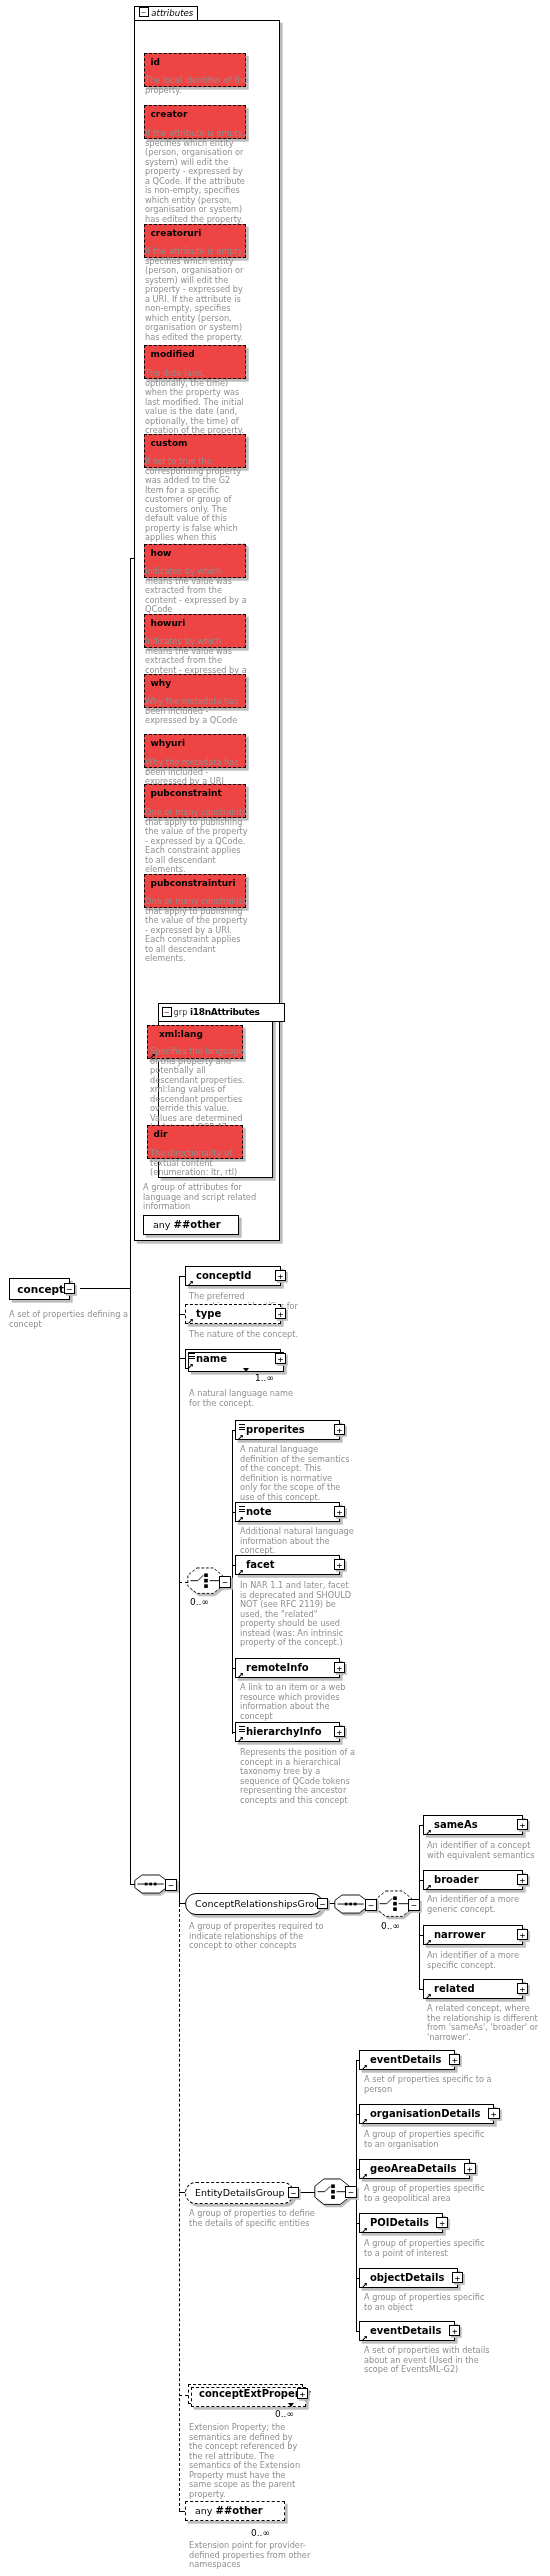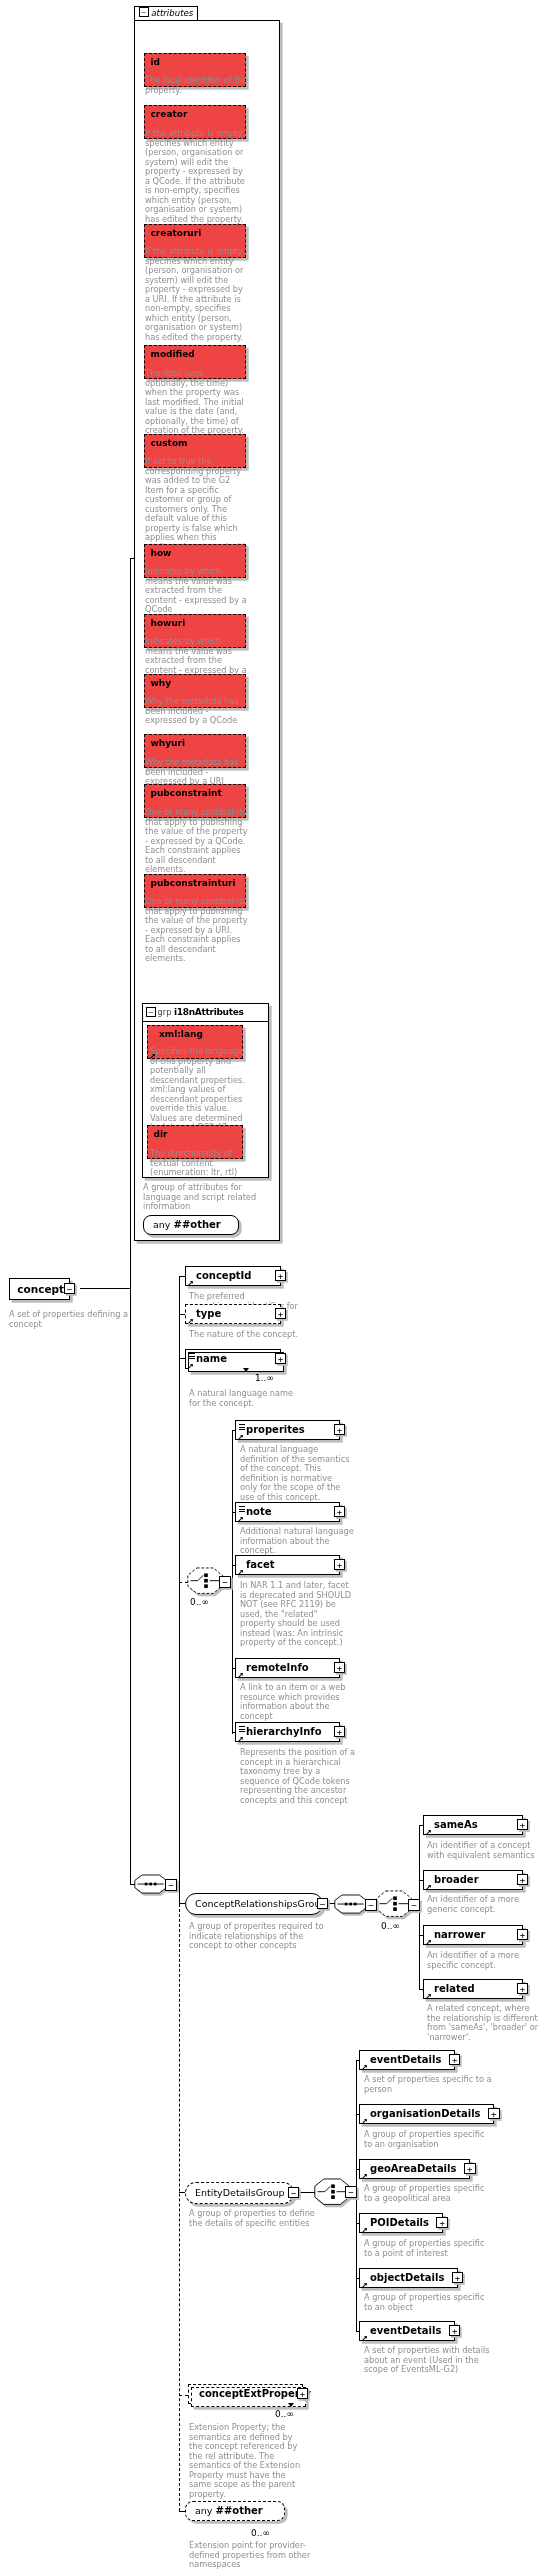--- a/index.html
+++ b/index.html
@@ -9,21 +9,21 @@
   .vl {position:absolute;width:0.9px;background:#000;z-index:1}
   .vld{position:absolute;width:0;border-left:0.9px dashed #000;z-index:1}
   .hl {position:absolute;height:0.9px;background:#000;z-index:1}
   .hld{position:absolute;height:0;border-top:0.9px dashed #000;z-index:1}
   
   .ebox{position:absolute;z-index:2;background:#fff;border:0.9px solid #000;height:20px;
         box-shadow:2.7px 2.7px 0 #bdbdbd;box-sizing:border-box;white-space:nowrap;
         font:bold 10px/18px "DejaVu Sans",sans-serif;padding:0 12.7px 0 10px}
   .dash{border-style:dashed}
   .stadium{border-radius:11px;font-weight:normal;height:22px;line-height:20px;padding:0 9px}
-  .pill{border-radius:8px;height:20px;line-height:18px;padding:0 9px;font-weight:normal;font-size:9.5px}
+  .pill{border-radius:0;height:20px;line-height:18px;padding:0 9px;font-weight:normal;font-size:9.5px}
   .pill b{font-size:10px}
   .attr{position:absolute;z-index:2;background:#ef4444;border:0.9px dashed #000;height:34px;
         box-shadow:2.7px 2.7px 0 #bdbdbd;box-sizing:border-box;white-space:nowrap;
         font:bold 9px/16.4px "DejaVu Sans",sans-serif;padding:0 3.6px 0 5.5px}
   .desc{position:absolute;z-index:2;color:#8f8f8f;font:8.2px/9.5px "DejaVu Sans",sans-serif}
   
   .pm{position:absolute;right:-6.4px;top:50%;margin-top:-6.4px;width:11.8px;height:11.8px;z-index:3;
       background:#fff;border:0.9px solid #000;box-shadow:1.8px 1.8px 0 #bdbdbd;box-sizing:border-box;
       font:9px/10px "DejaVu Sans Mono",monospace;text-align:center;cursor:pointer}
   .pma{position:absolute;width:11.8px;height:11.8px;z-index:3;background:#fff;border:0.9px solid #000;
@@ -93,21 +93,21 @@
   <div class="attr" style="left:144px;top:734px;width:102px">whyuri</div>
   <div class="desc" style="left:145px;top:758px;width:104px">Why the metadata has been included - expressed by a URI</div>
 
   <div class="attr" style="left:144px;top:784px;width:102px">pubconstraint</div>
   <div class="desc" style="left:145px;top:808px;width:104px">One or many constraints that apply to publishing the value of the property - expressed by a QCode. Each constraint applies to all descendant elements.</div>
 
   <div class="attr" style="left:144px;top:874px;width:102px">pubconstrainturi</div>
   <div class="desc" style="left:145px;top:897px;width:104px">One or many constraints that apply to publishing the value of the property - expressed by a URI. Each constraint applies to all descendant elements.</div>
 
 
-  <div class="panel" style="left:142px;top:1003px;width:127px;height:175px">
+  <div class="panel" style="left:158px;top:1003px;width:115px;height:175px">
     <div class="ghead" style="width:127px">
       <span class="gm">−</span><span class="gkind">grp</span><span>i18nAttributes</span>
     </div>
   </div>
 
   <div class="attr" style="left:147px;top:1025px;width:96px;padding-left:11px">
     <span class="ref">↗</span>
     <span>xml:lang</span>
   </div>
   <div class="desc" style="left:150px;top:1047px;width:102px">Specifies the language of this property and potentially all descendant properties. xml:lang values of descendant properties override this value. Values are determined by Internet BCP 47.</div>

